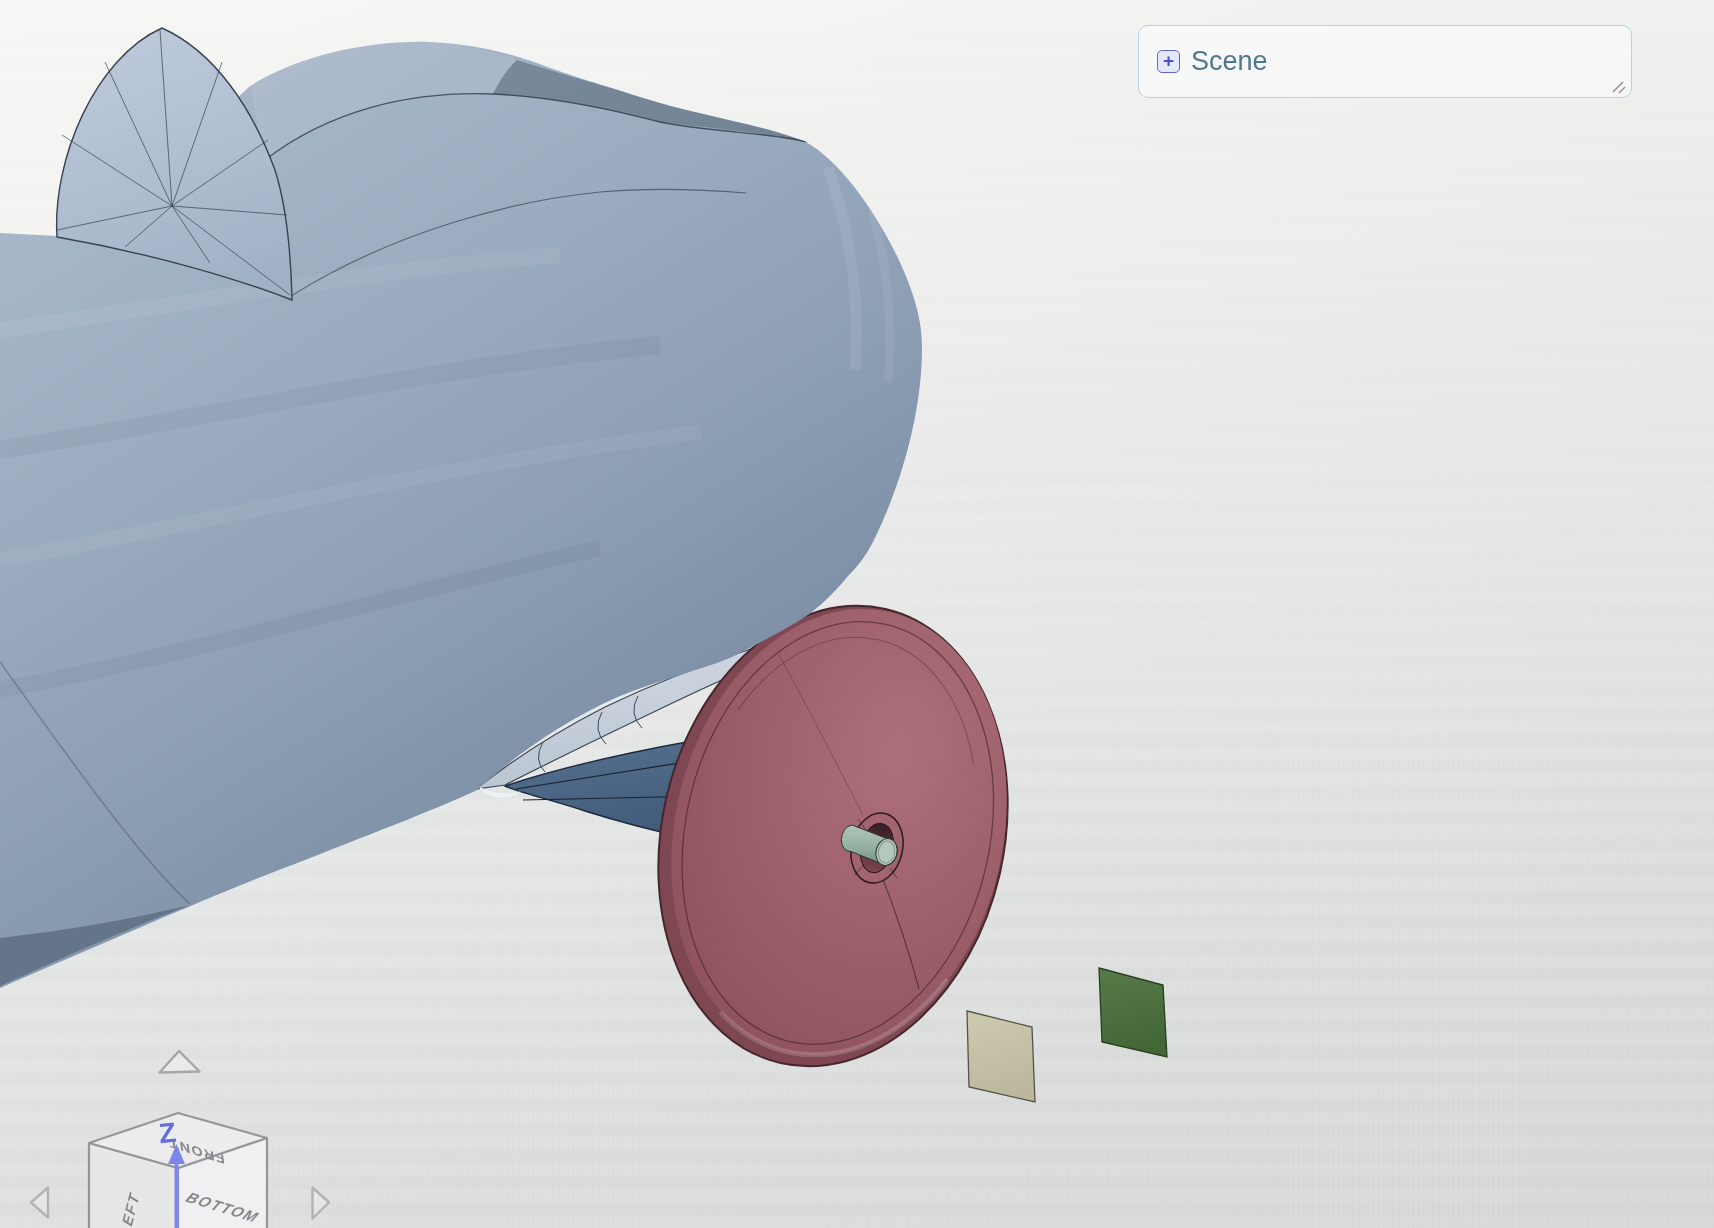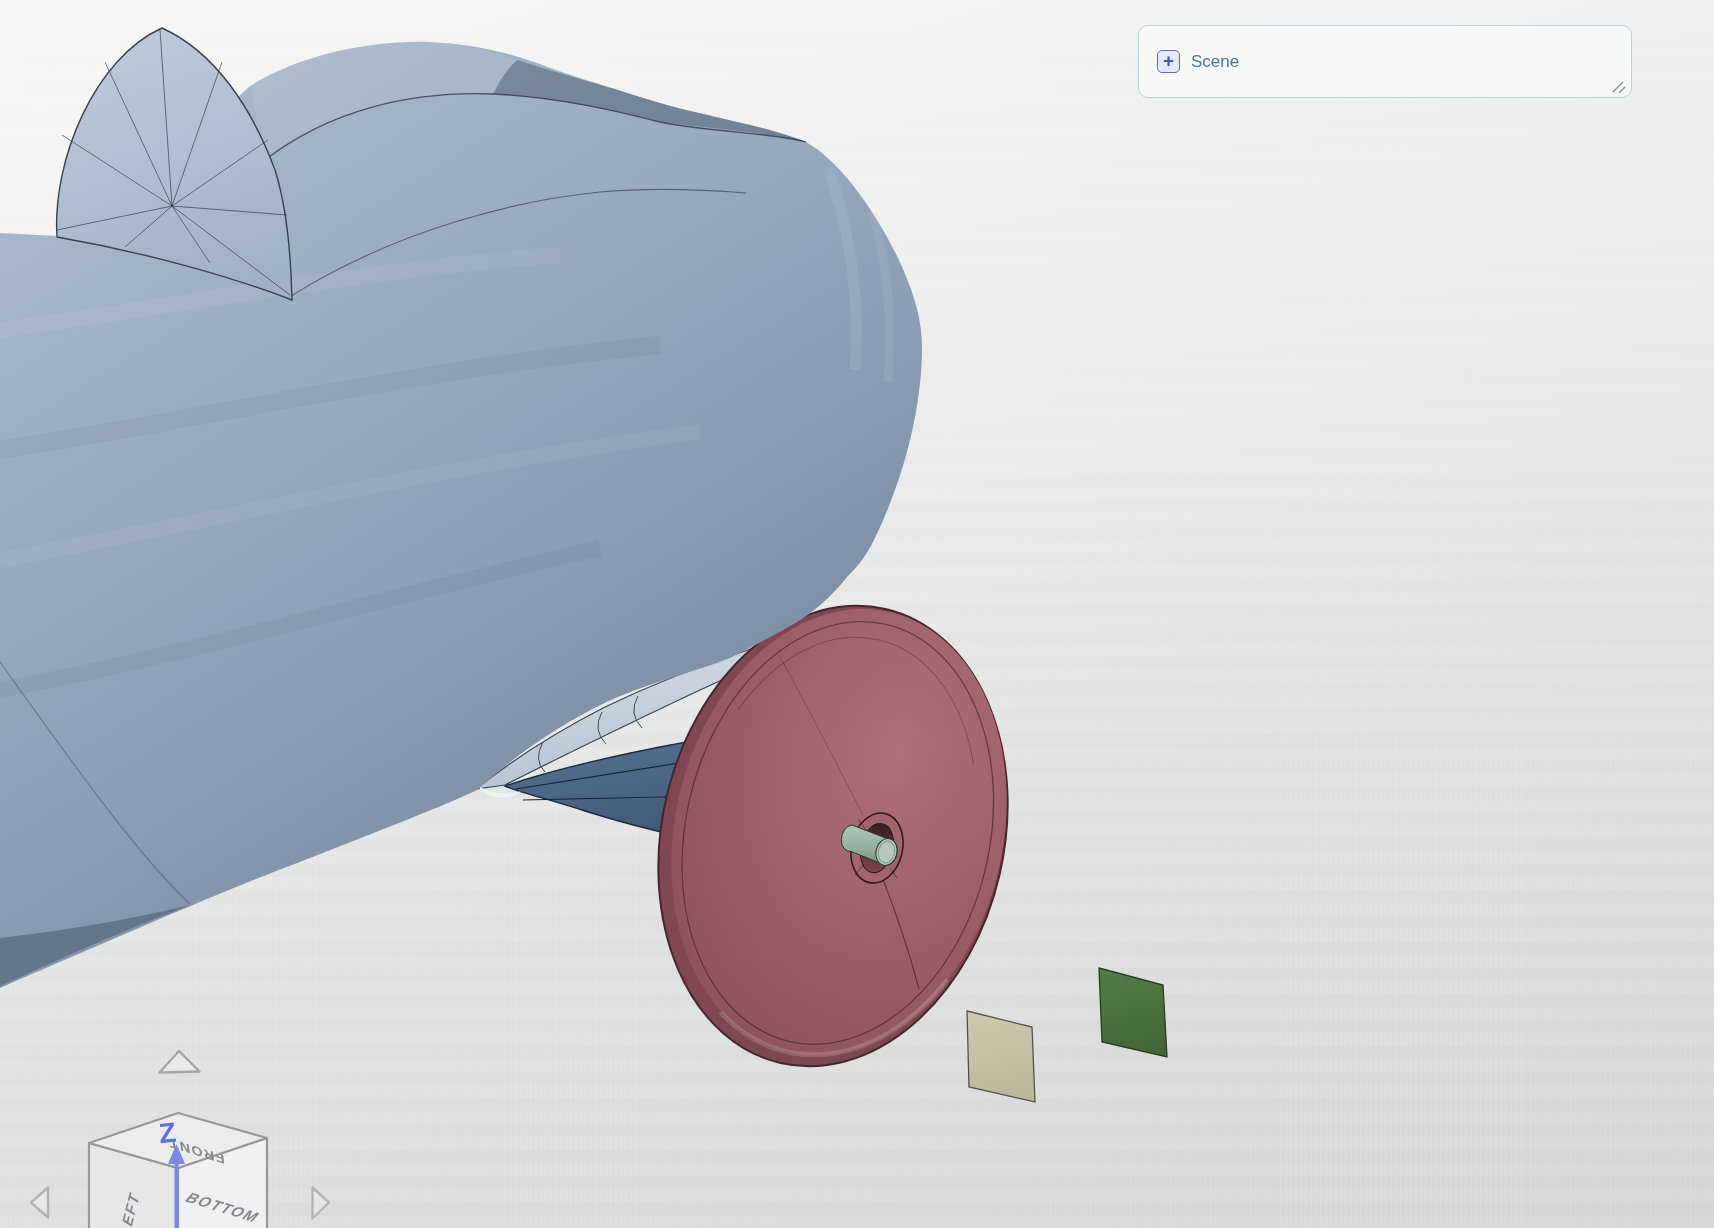--- a/index.html
+++ b/index.html
@@ -14,21 +14,21 @@
     -webkit-mask-image:linear-gradient(to bottom,rgba(0,0,0,.15) 0%,rgba(0,0,0,.45) 35%,#000 70%);
     mask-image:linear-gradient(to bottom,rgba(0,0,0,.15) 0%,rgba(0,0,0,.45) 35%,#000 70%);}
   svg.viewport{position:absolute;inset:0;z-index:1;display:block;}
   .scene-panel{position:absolute;z-index:2;left:1138px;top:25px;width:494px;height:73px;
     box-sizing:border-box;border:1.5px solid #b7d3e2;border-radius:10px;
     background:rgba(252,253,253,.55);display:flex;align-items:center;padding:0 18px;gap:11px;}
   .expand-icon{width:23px;height:23px;box-sizing:border-box;border:1.7px solid #5b68cc;
     border-radius:5px;background:#e4e8f8;color:#4353c5;display:flex;align-items:center;
     justify-content:center;font-size:19px;font-weight:bold;line-height:1;cursor:pointer;
     flex:0 0 auto;padding-bottom:2px;}
-  .scene-label{font-size:17px;color:#50768f;}
+  .scene-label{font-size:27px;color:#50768f;}
   .resize-handle{position:absolute;right:4px;bottom:3px;cursor:nwse-resize;}
   text.cube-label{font-weight:bold;fill:#85888c;letter-spacing:1.5px;}
 </style>
 </head>
 <body>
 
 <svg class="viewport" width="1714" height="1228" viewBox="0 0 1714 1228">
   <defs>
     <linearGradient id="fusGrad" x1="0.15" y1="0" x2="0.75" y2="1">
       <stop offset="0" stop-color="#abbacc"></stop>

